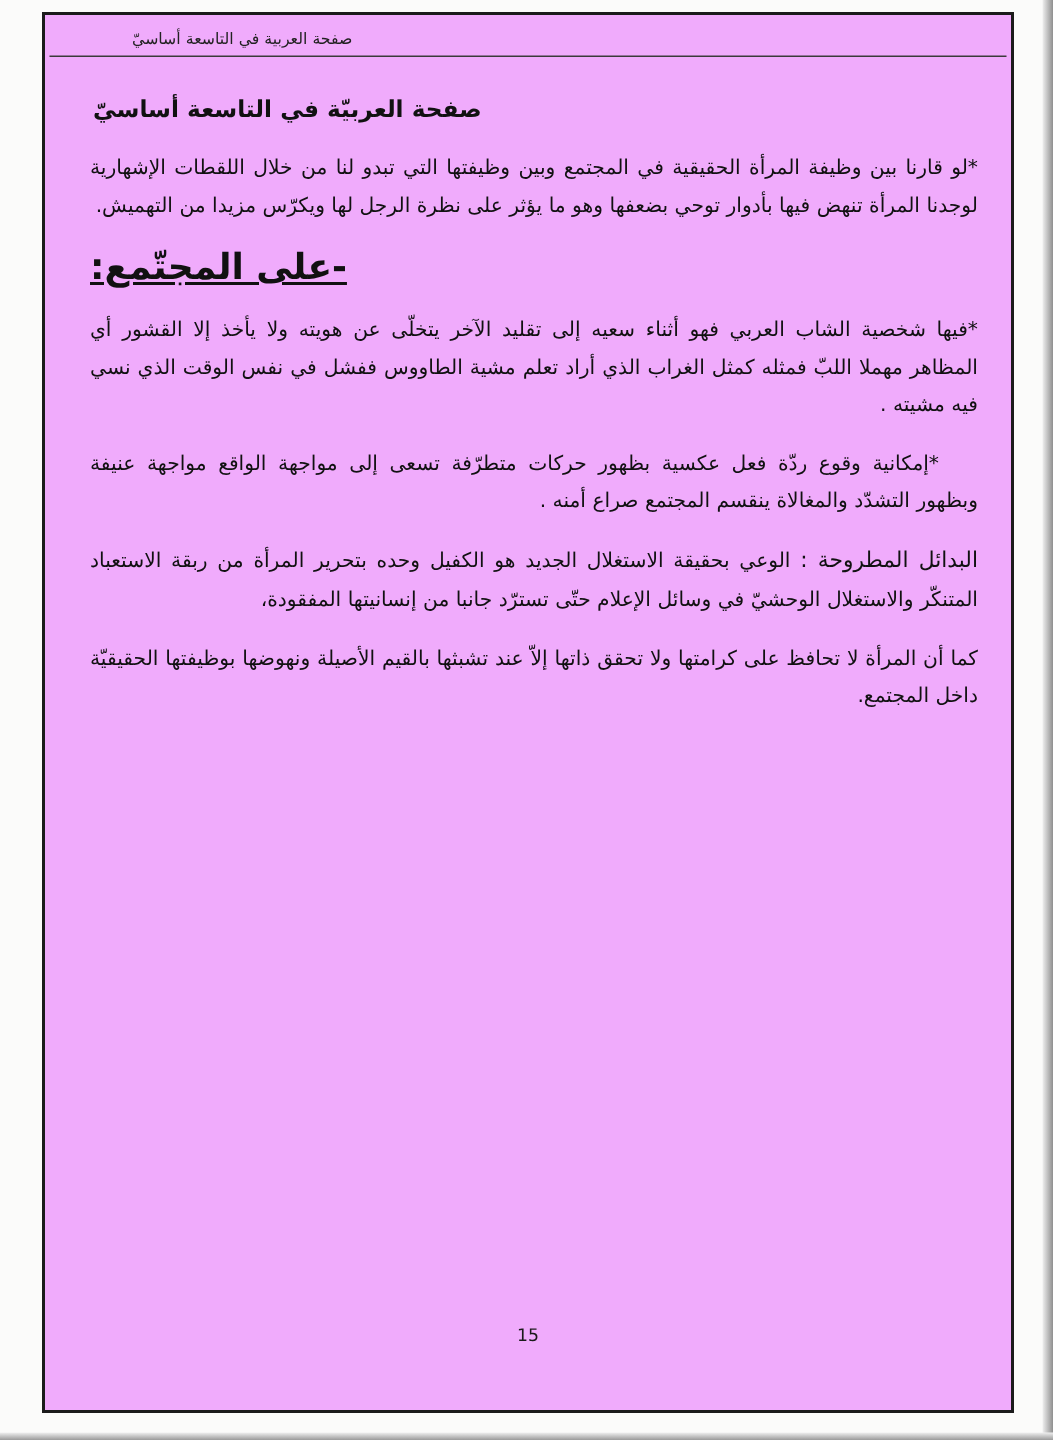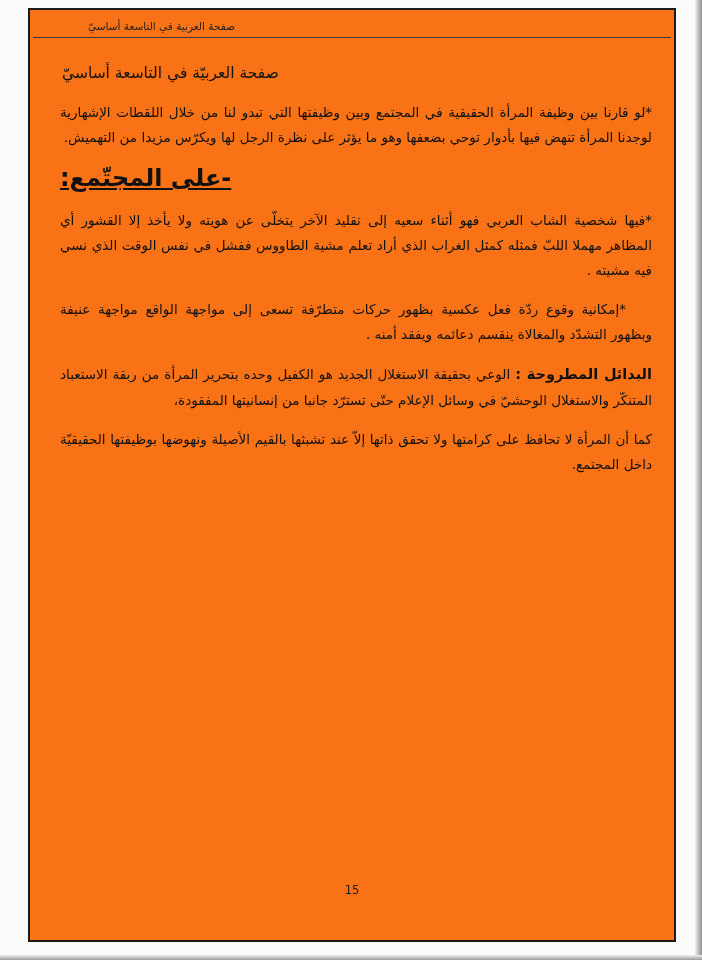--- a/index.html
+++ b/index.html
@@ -23,21 +23,21 @@
     position: absolute; left: 0; bottom: 0;
     width: 100%; height: 5px;
     background: linear-gradient(to bottom, #f0f0f0, #9a9a9a);
   }
   
   .frame {
     position: absolute;
     left: 28px; top: 8px;
     width: 648px; height: 934px;
     border: 2px solid #1b1b1b;
-    background: #f97316;
+    background: #f0abfc;
   }
   
   .header-text {
     direction: rtl;
     text-align: left;
     padding: 10px 0 0 58px;
     font-size: 10.5px;
     color: #222;
     letter-spacing: 0.2px;
   }
@@ -47,42 +47,42 @@
     margin: 5px 3px 0 3px;
   }
   
   .doc-body {
     padding: 16px 22px 0 30px;
   }
   .doc-title {
     direction: rtl;
     text-align: left;
     font-size: 15.5px;
-    font-weight: normal;
+    font-weight: bold;
     margin: 10px 0 18px 2px;
   }
   p.para {
     direction: rtl;
     text-align: justify;
     text-justify: inter-word;
     font-size: 13.5px;
     line-height: 1.85;
     margin: 0 0 14px 0;
   }
   p.para.indented { text-indent: 26px; }
   .section-heading {
     direction: rtl;
     text-align: left;
     font-size: 24px;
     font-weight: bold;
     margin: 14px 0 16px 0;
     letter-spacing: 0.2px;
     text-decoration: underline;
   }
-  .inline-label { font-weight: bold; font-size: 14.5px; }
+  .inline-label { font-weight: normal; font-size: 14.5px; }
   .footer {
     position: absolute;
     bottom: 42px;
     left: 0;
     width: 100%;
     text-align: center;
   }
   .page-number {
     font-size: 11.5px;
     color: #1a1a1a;
@@ -106,21 +106,21 @@
 
     <h2 class="doc-title">صفحة العربيّة في التاسعة أساسيّ</h2>
 
     <p class="para">*لو قارنا بين وظيفة المرأة الحقيقية في المجتمع وبين وظيفتها التي تبدو لنا من خلال اللقطات الإشهارية لوجدنا المرأة تنهض فيها بأدوار توحي بضعفها وهو ما يؤثر على نظرة الرجل لها ويكرّس مزيدا من التهميش.</p>
 
     <h1 class="section-heading">-على المجتّمع:</h1>
 
 
     <p class="para">*فيها شخصية الشاب العربي فهو أثناء سعيه إلى تقليد الآخر يتخلّى عن هويته ولا يأخذ إلا القشور أي المظاهر مهملا اللبّ فمثله كمثل الغراب الذي أراد تعلم مشية الطاووس ففشل في نفس الوقت الذي نسي فيه مشيته .</p>
 
-    <p class="para indented">*إمكانية وقوع ردّة فعل عكسية بظهور حركات متطرّفة تسعى إلى مواجهة الواقع مواجهة عنيفة وبظهور التشدّد والمغالاة ينقسم دعائمه ويفقد أمنه .</p>
+    <p class="para indented">*إمكانية وقوع ردّة فعل عكسية بظهور حركات متطرّفة تسعى إلى مواجهة الواقع مواجهة عنيفة وبظهور التشدّد والمغالاة ينقسم المجتمع صراع أمنه .</p>
 
     <p class="para">
       <strong class="inline-label">البدائل المطروحة :</strong>
       <span>الوعي بحقيقة الاستغلال الجديد هو الكفيل وحده بتحرير المرأة من ربقة الاستعباد المتنكّر والاستغلال الوحشيّ في وسائل الإعلام حتّى تسترّد جانبا من إنسانيتها المفقودة،</span>
     </p>
 
     <p class="para">كما أن المرأة لا تحافظ على كرامتها ولا تحقق ذاتها إلاّ عند تشبثها بالقيم الأصيلة ونهوضها بوظيفتها الحقيقيّة داخل المجتمع.</p>
 
   </div>
 

